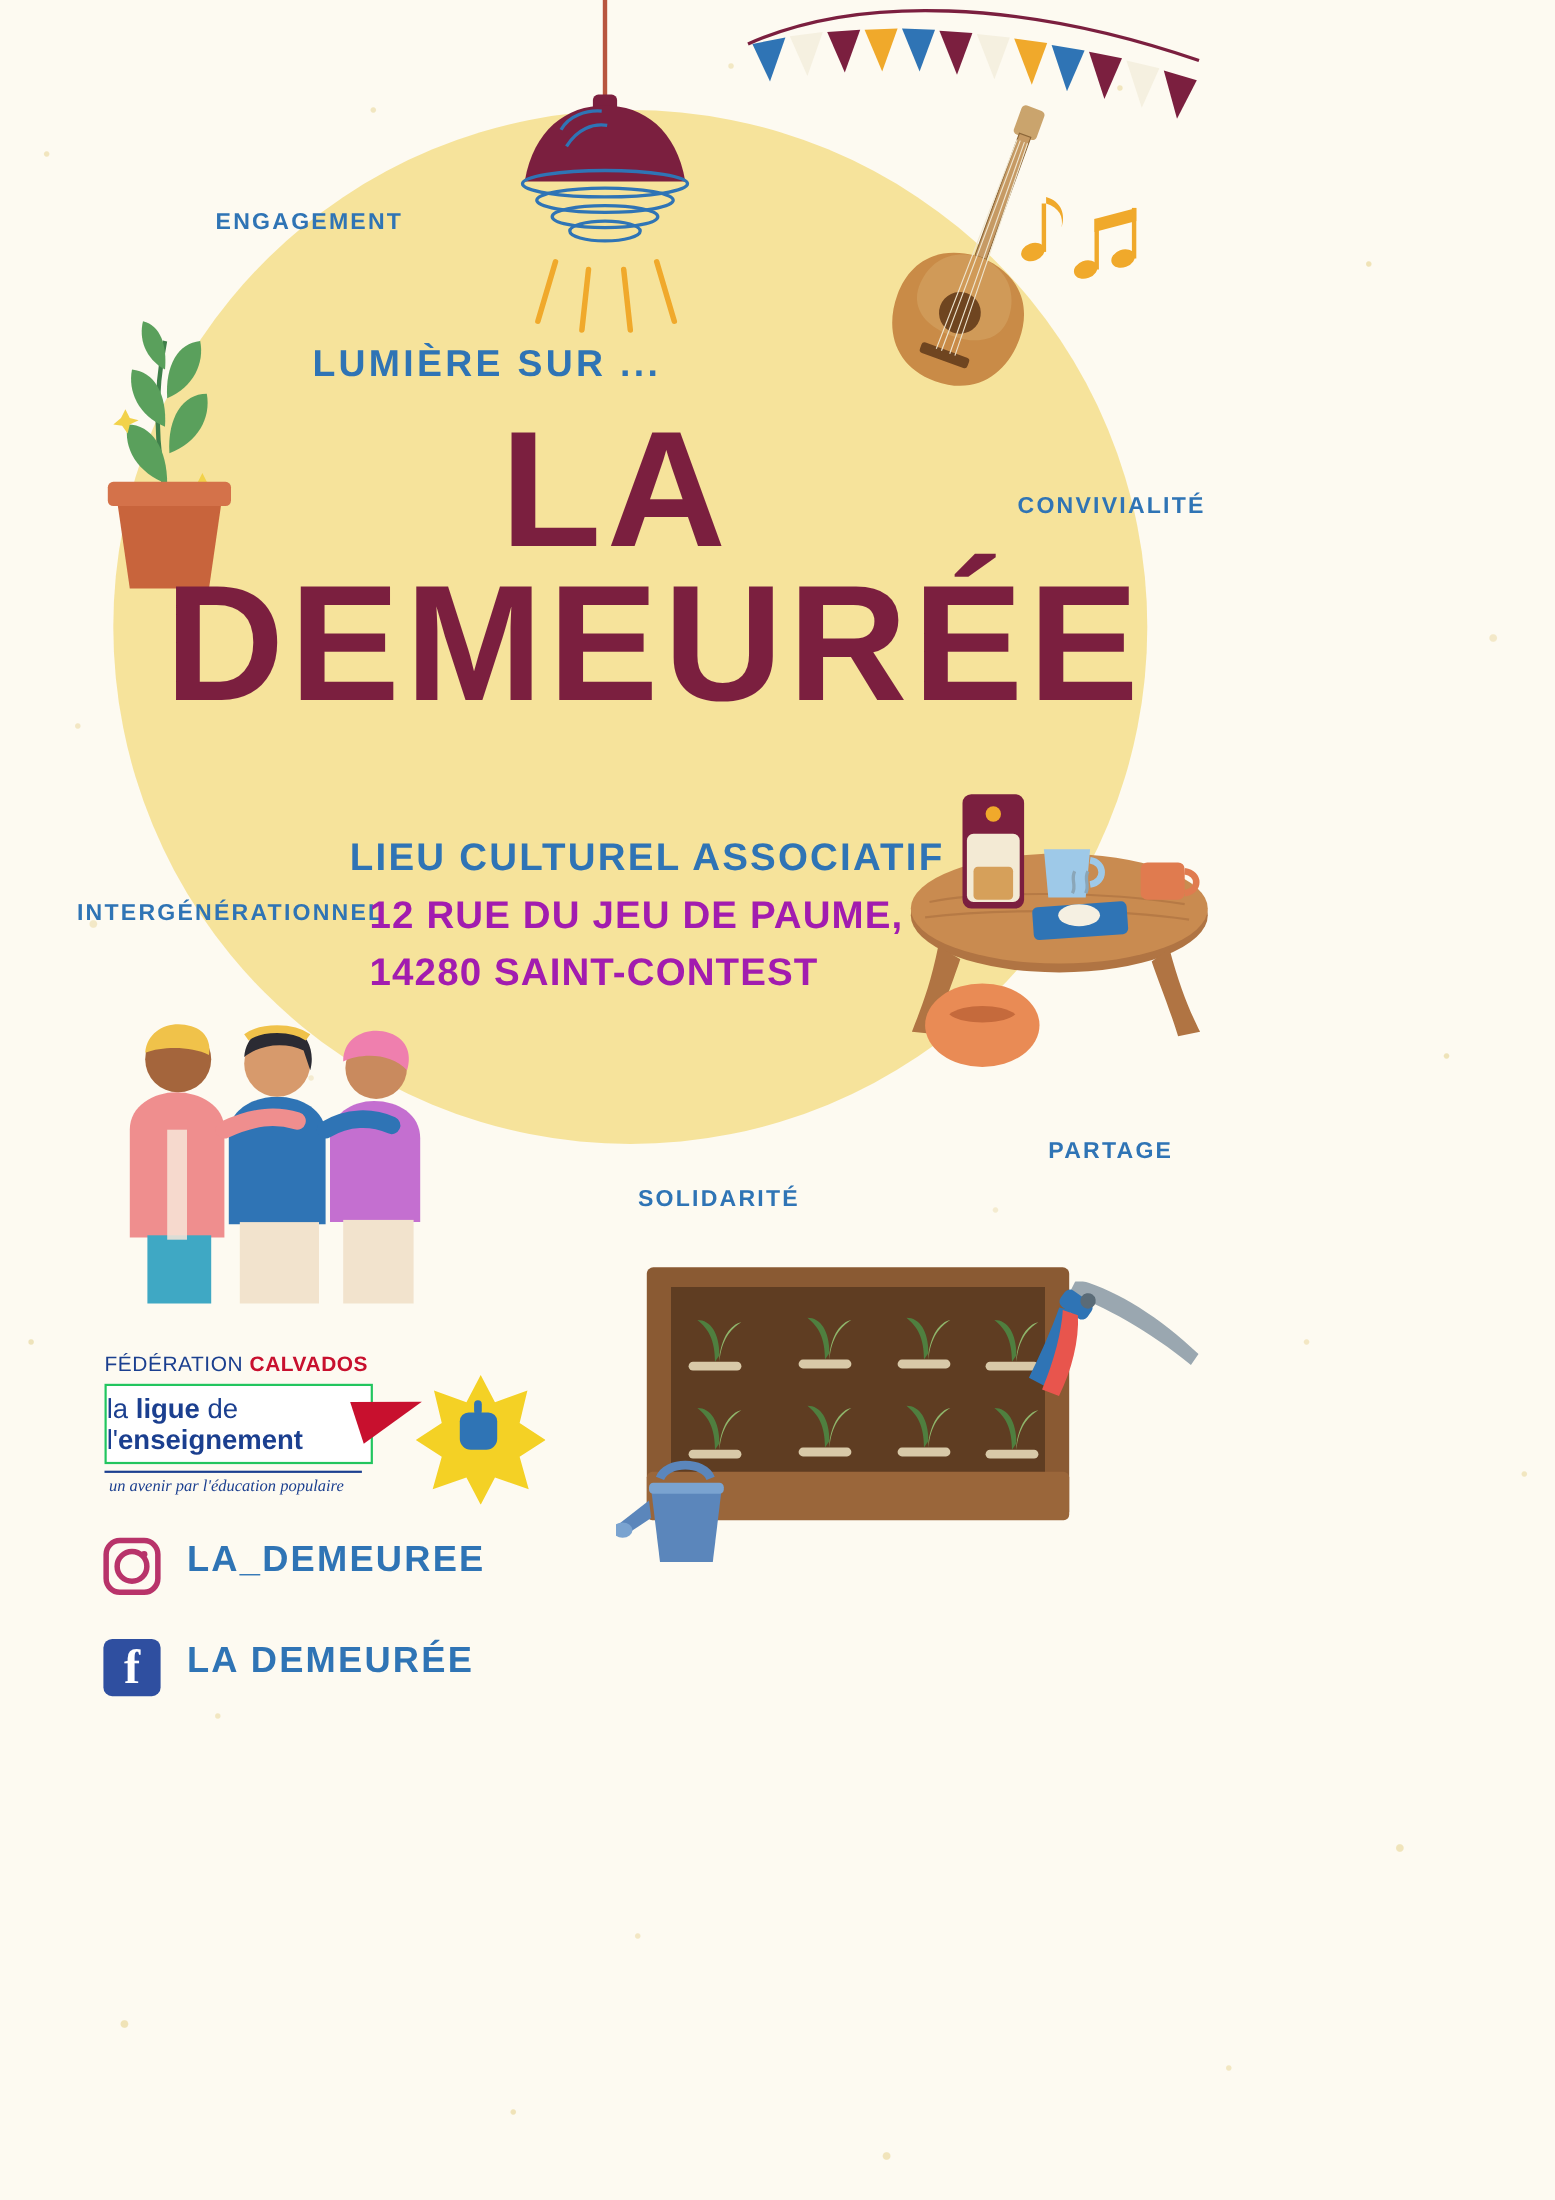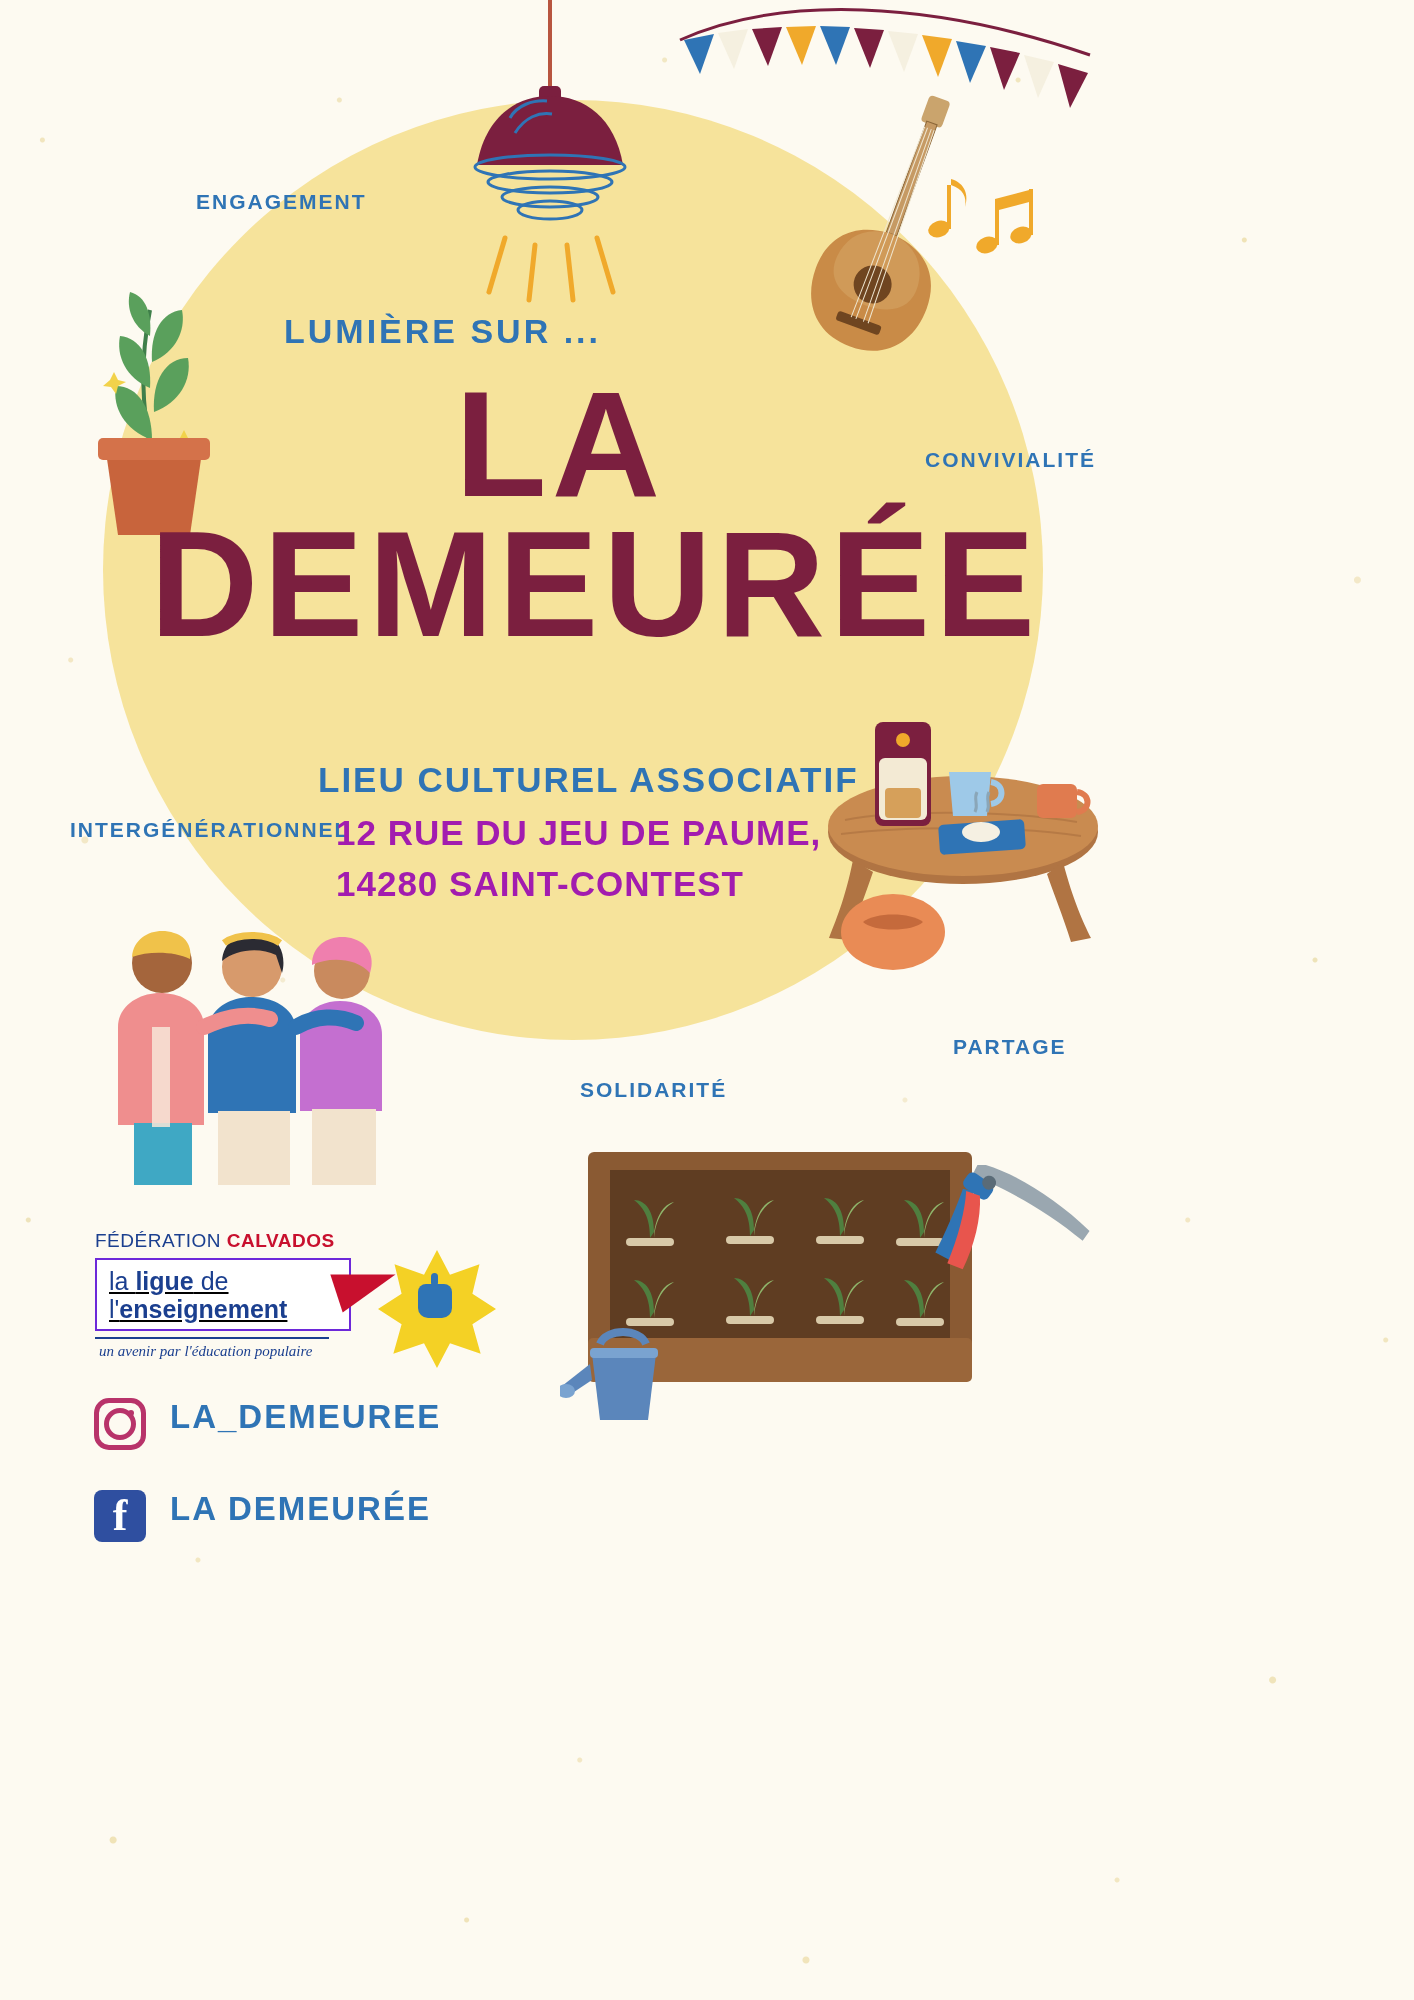--- a/index.html
+++ b/index.html
@@ -202,24 +202,23 @@
   .logo-fed {
     font-size: 19px;
     color: #1b3f8f;
     letter-spacing: .5px;
   }
   .logo-fed b { color: #c8102e; text-align: right; }
   .logo-box {
     margin-top: 6px;
     width: 230px;
     background: #fff;
-    border: 2px solid #6d28d9;
-    padding: 8px 10px 6px 12px;
+    border: 2px solid #22c55e;
+    padding: 8px 10px 6px 0;
     position: relative;
-    text-decoration: underline;
   }
   .logo-l1 { font-size: 25px; color: #1b3f8f; line-height: 1.1;}
   .logo-l1 b { font-weight: 800; }
   .logo-l2 { font-size: 25px; color: #1b3f8f; line-height: 1.1;}
   .logo-l2 b { font-weight: 800; }
   .logo-tag {
     margin-top: 6px;
     border-top: 2px solid #1b3f8f;
     width: 230px;
     font-family: "Liberation Serif", serif;

